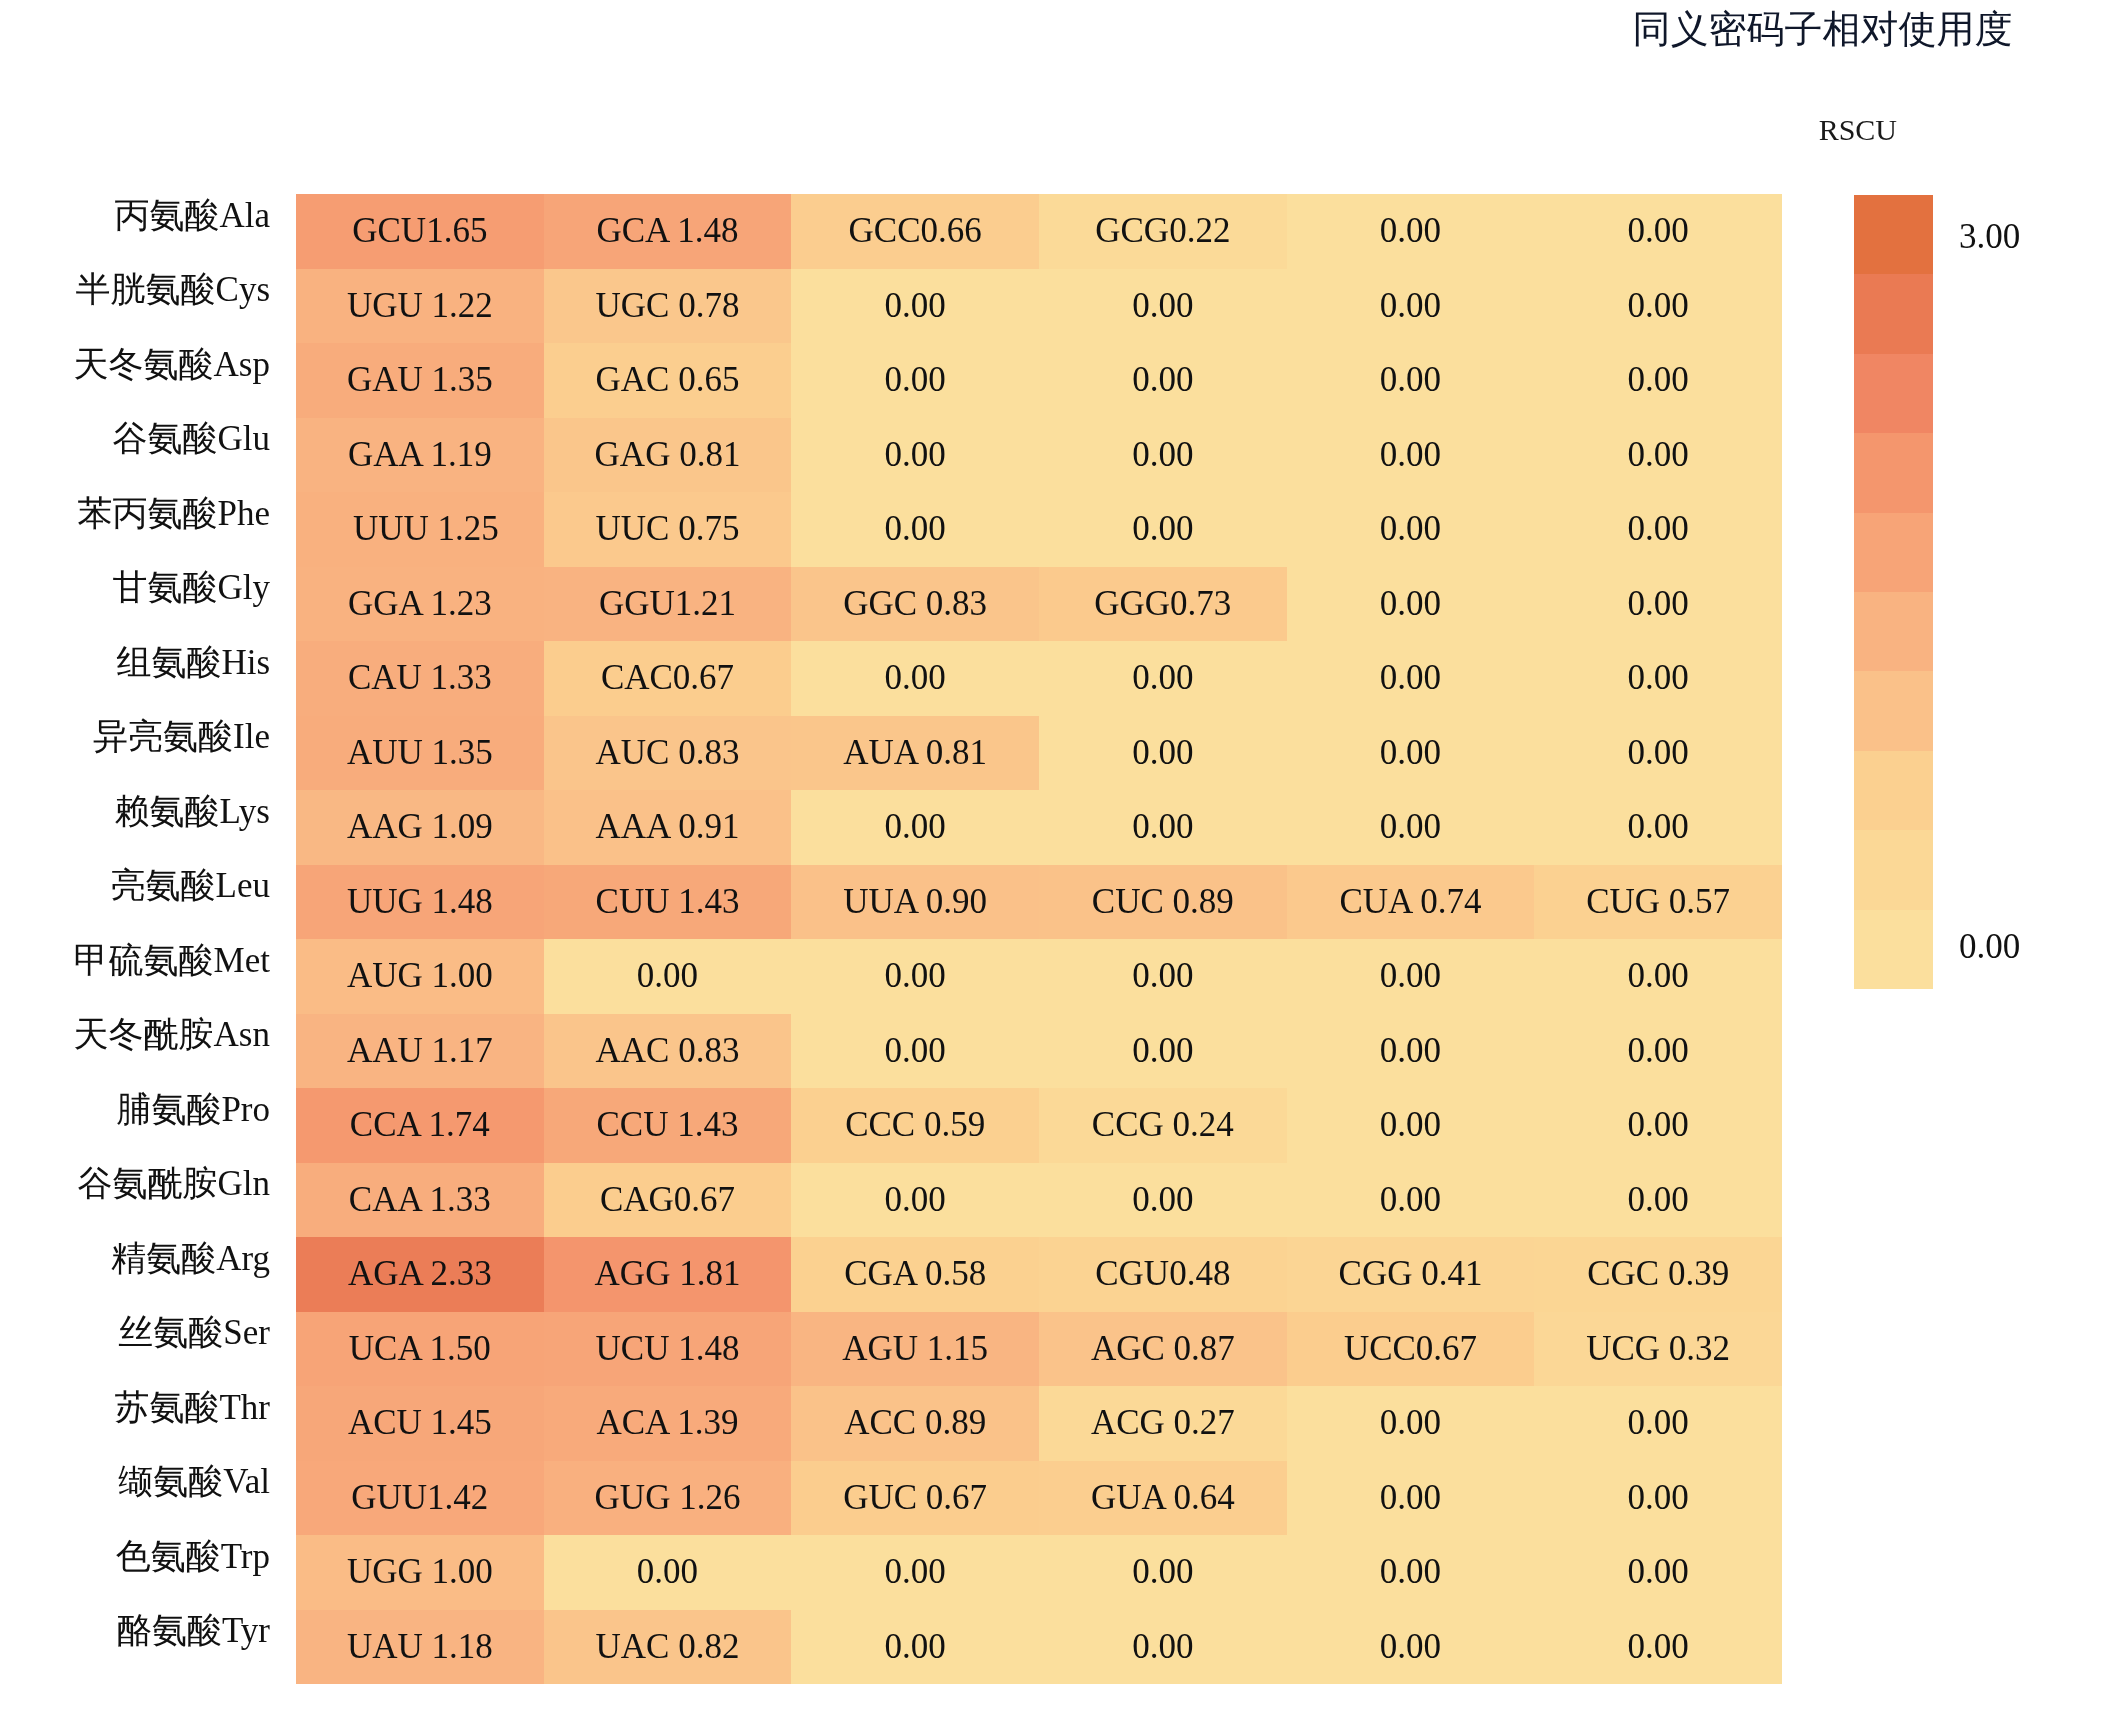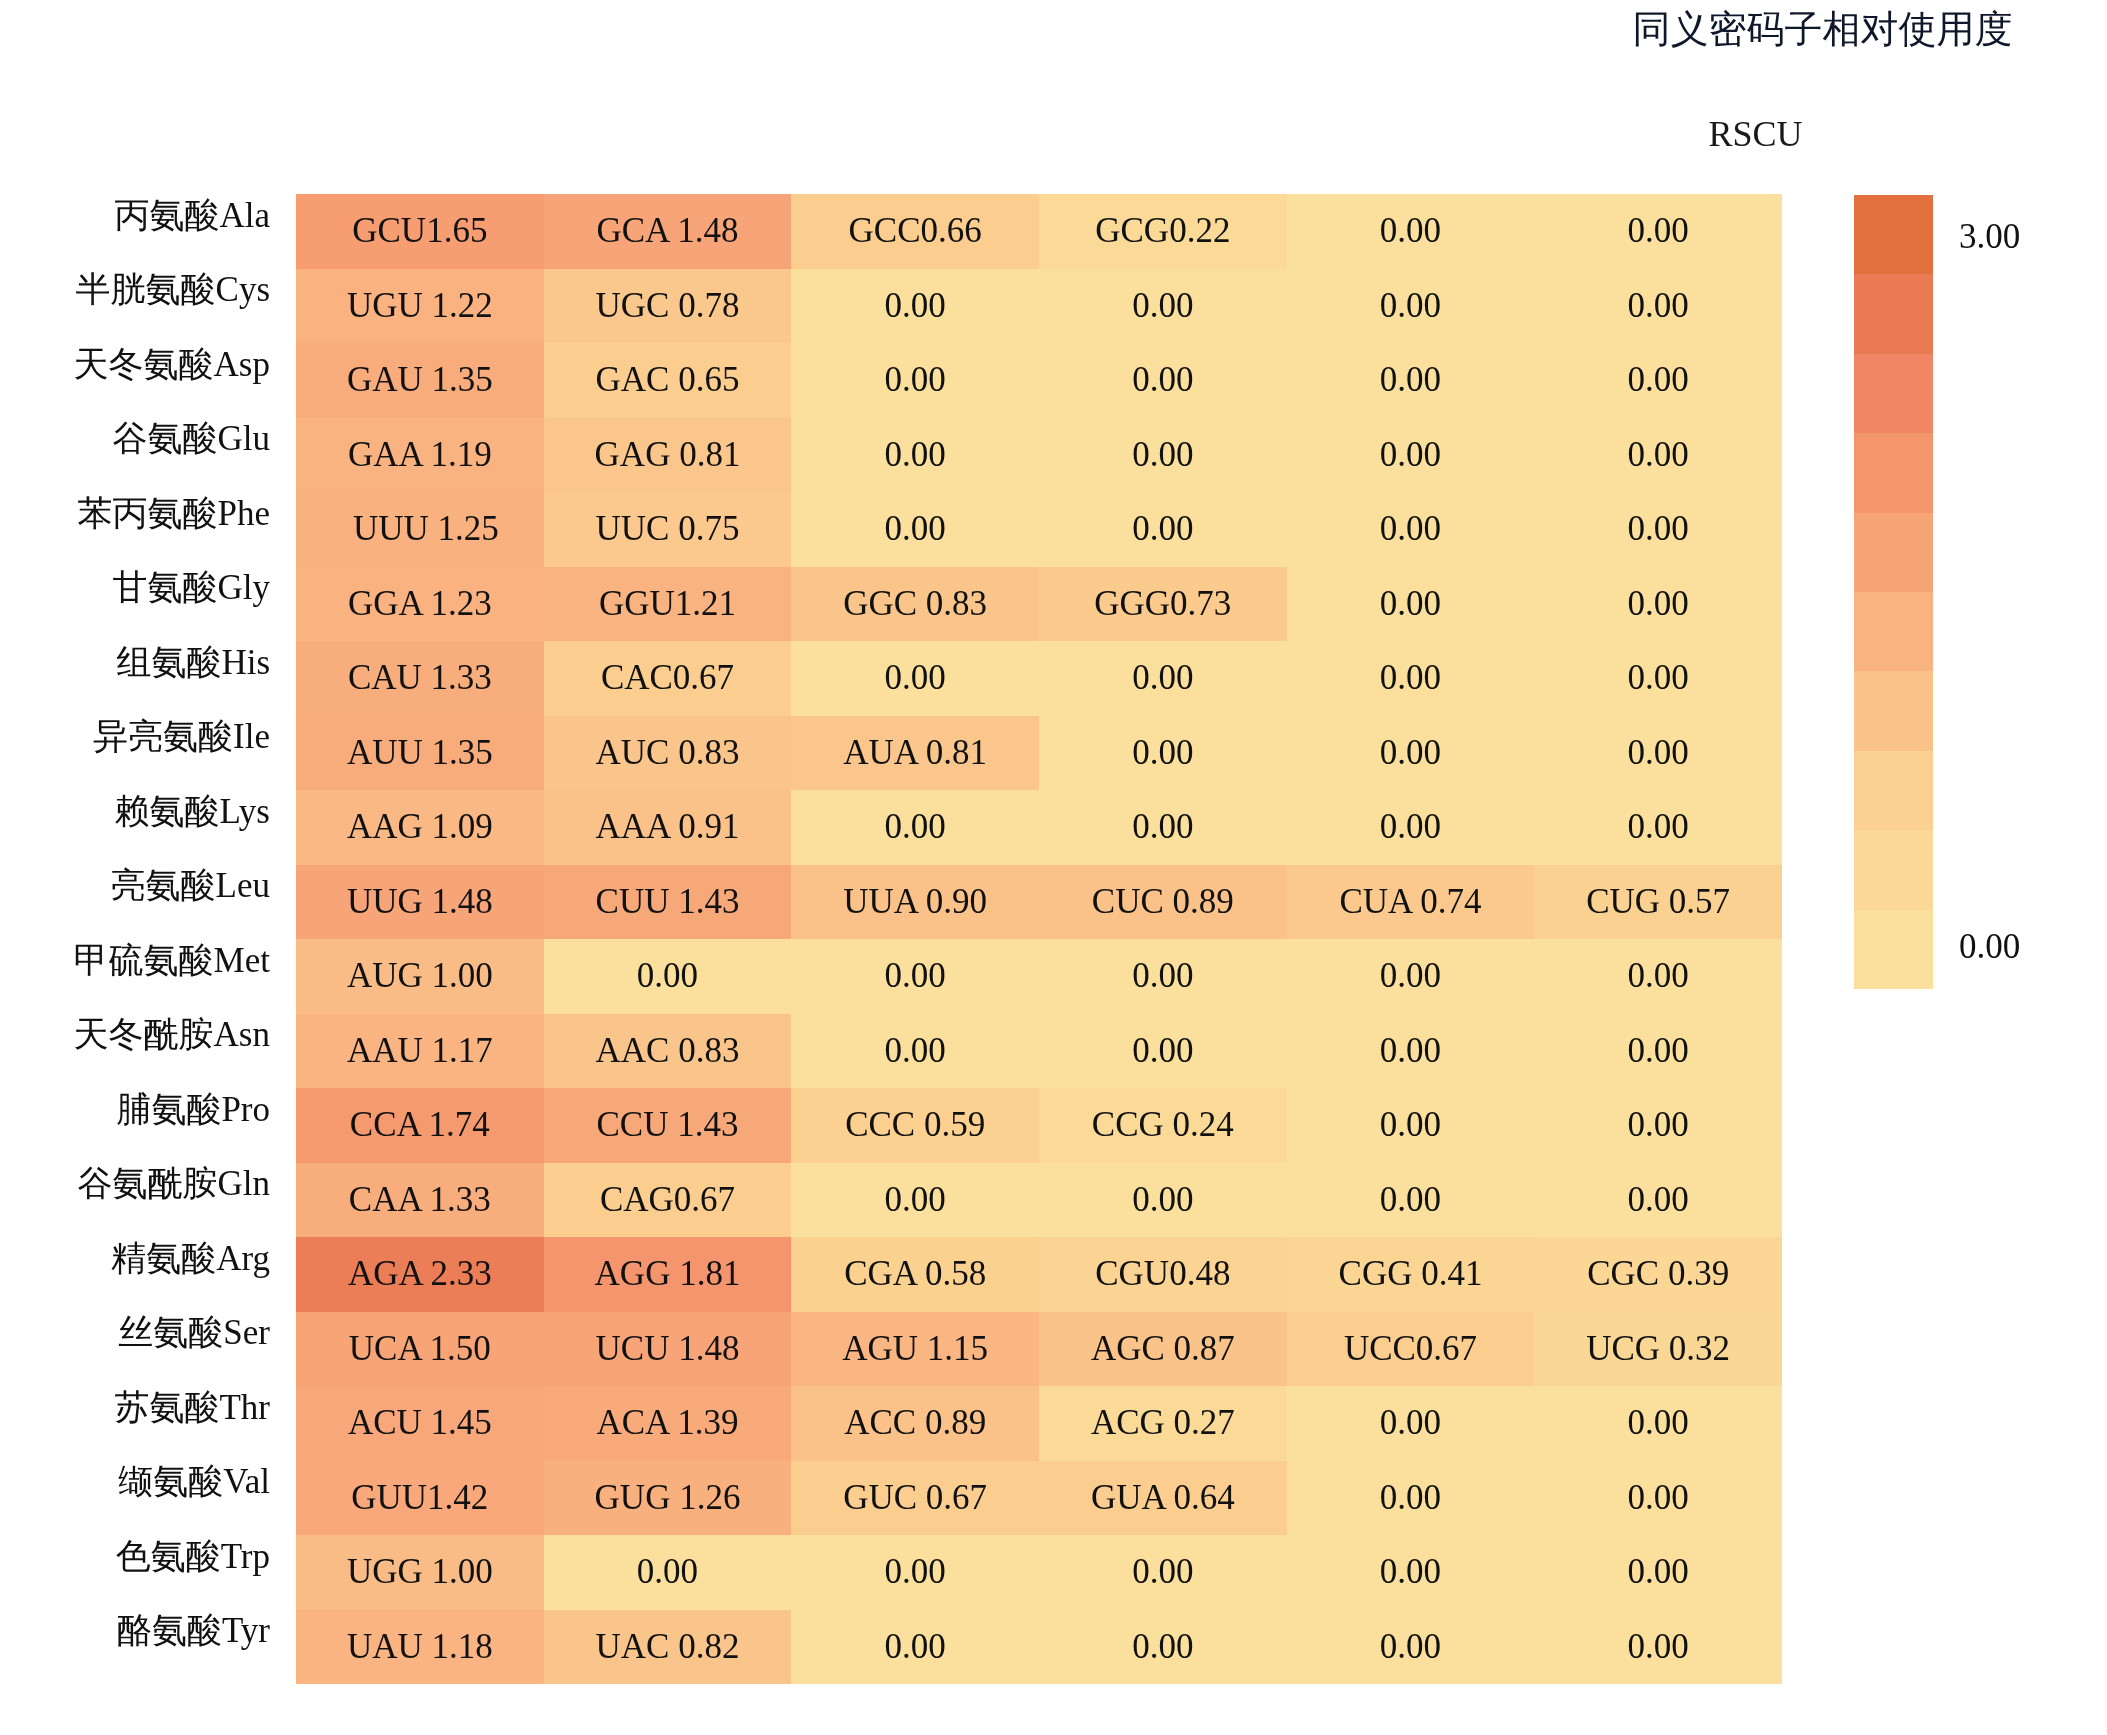--- a/index.html
+++ b/index.html
@@ -27,22 +27,22 @@
     font-size: 38px;
     color: #0f172a;
     line-height: 1.2;
     white-space: nowrap;
   }
   #legend-title {
     position: absolute;
     left: 1614px;
     top: 113px;
     width: 283px;
-    text-align: center;
-    font-size: 36px;
+    text-align: right;
+    font-size: 30px;
     color: #1a1a1a;
   }
 
   
   #heatmap-wrap {
     position: absolute;
     left: 0;
     top: 0;
     width: 2108px;
     height: 1735px;

